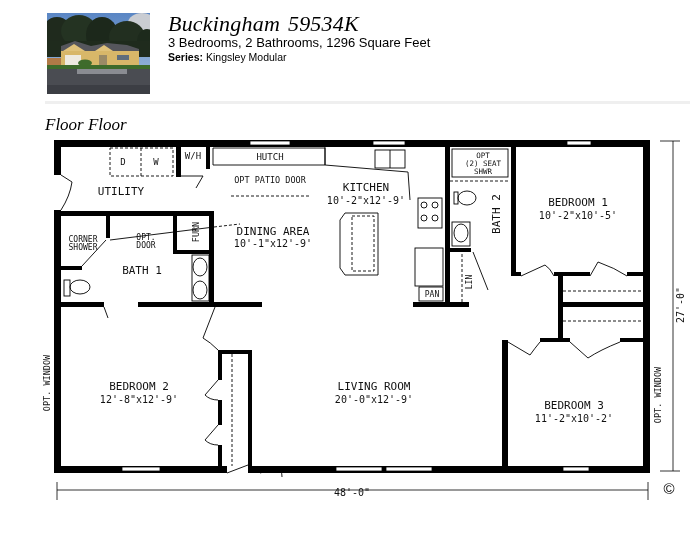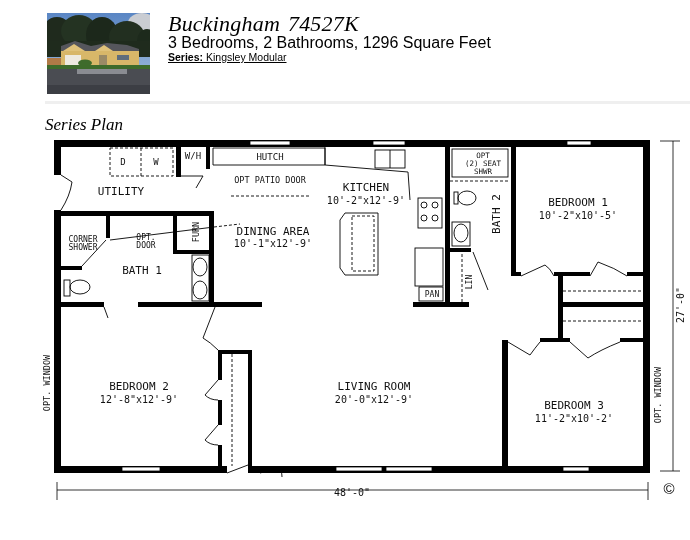--- a/index.html
+++ b/index.html
@@ -2,22 +2,22 @@
 <html><head>
 <meta charset="utf-8">
 <style>
   html, body { margin:0; padding:0; background:#ffffff; }
   body { width:690px; height:540px; position:relative; overflow:hidden; font-family:"Liberation Sans", sans-serif; color:#000; }
   .header { position:absolute; left:47px; top:13px; width:620px; height:84px; }
   .thumb { position:absolute; left:0; top:0; width:103px; height:81px; overflow:hidden; }
   .info { position:absolute; left:121px; top:0; }
   .title { font-family:"Liberation Serif", serif; font-style:italic; font-size:22px; line-height:22px; letter-spacing:0.2px; }
   .title .code { margin-left:8px; }
-  .sub { font-size:16px; line-height:14px; margin-top:1px; }
-  .meta { font-size:10.5px; line-height:14px;text-decoration:underline; }
+  .sub { font-size:13px; line-height:14px; margin-top:1px; }
+  .meta { font-size:10.5px; line-height:14px; }
   .meta b { font-weight:bold; }
   .divider { position:absolute; left:45px; top:101px; width:645px; height:3px; background:#efefef; }
   .fp-title { position:absolute; left:45px; top:115px; font-family:"Liberation Serif", serif; font-style:italic; font-size:17px; }
   .plan { position:absolute; left:0; top:0; width:690px; height:540px; }
   .lbl { font-family:"DejaVu Sans Mono", monospace; fill:#111; }
 </style>
 </head>
 <body>
 
 <div class="header">
@@ -47,29 +47,29 @@
       <rect x="70" y="42" width="12" height="5" fill="#5f6d7c"></rect>
       <ellipse cx="38" cy="50" rx="7" ry="3.5" fill="#3f6b2c"></ellipse>
       <rect x="0" y="52" width="103" height="5" fill="#3e6b2b"></rect>
       <rect x="0" y="56" width="103" height="25" fill="#4a4c52"></rect>
       <rect x="30" y="56" width="50" height="5" fill="#8a8c92"></rect>
       <rect x="0" y="72" width="103" height="9" fill="#3c3e44"></rect>
     </svg>
   </div>
   <div class="info">
     <div class="title">
-      <span>Buckingham</span><span class="code">74527K</span>
+      <span>Buckingham</span><span class="code">59534K</span>
     </div>
     <div class="sub">3 Bedrooms, 2 Bathrooms, 1296 Square Feet</div>
     <div class="meta"><b>Series:</b> <span>Kingsley Modular</span></div>
   </div>
 </div>
 
 <div class="divider"></div>
-<div class="fp-title">Series Plan</div>
+<div class="fp-title">Floor Floor</div>
 
 <svg class="plan" width="690" height="540" viewBox="0 0 690 540">
   <g fill="#000">
 
     <rect x="54" y="140" width="596" height="7"></rect>
     <rect x="54" y="140" width="7" height="35"></rect>
     <rect x="54" y="210" width="7" height="263"></rect>
     <rect x="643" y="140" width="7" height="333"></rect>
     <rect x="54" y="466" width="173" height="7"></rect>
     <rect x="248" y="466" width="402" height="7"></rect>

